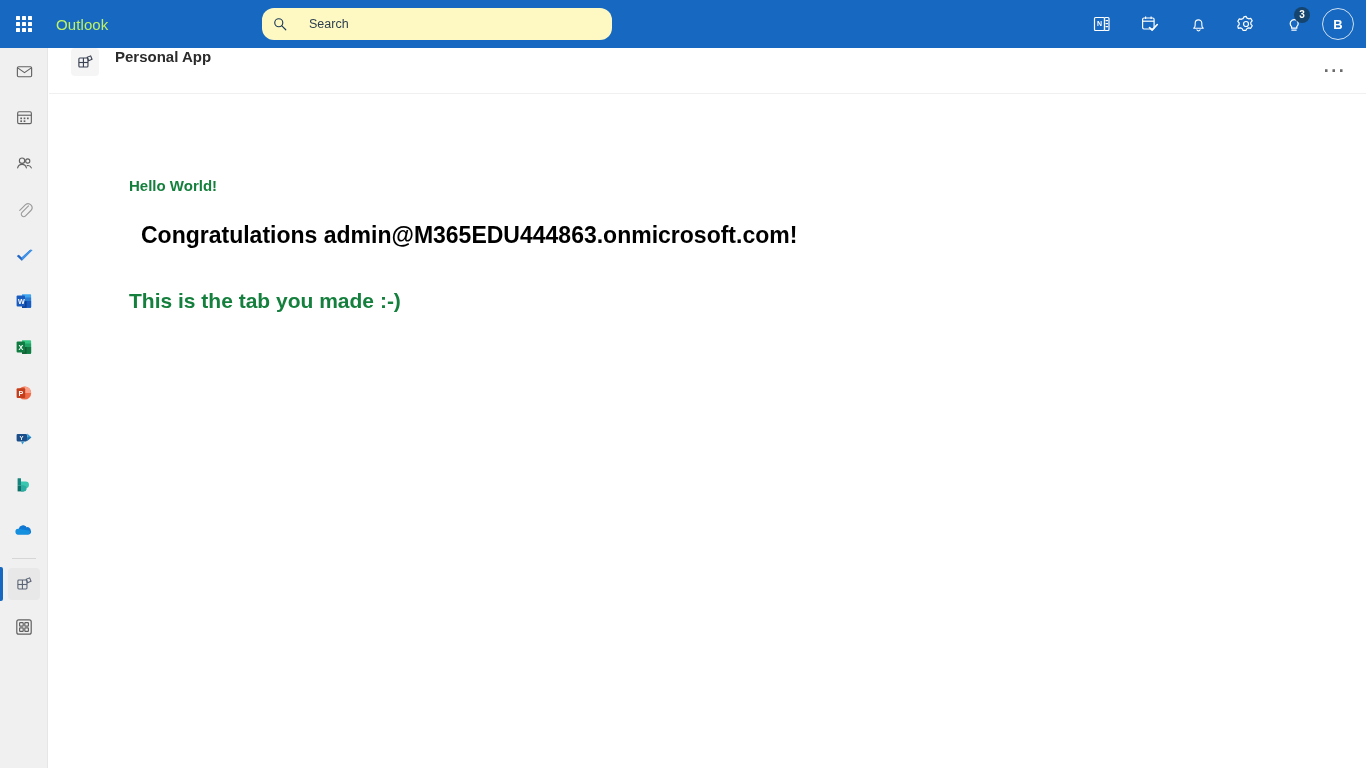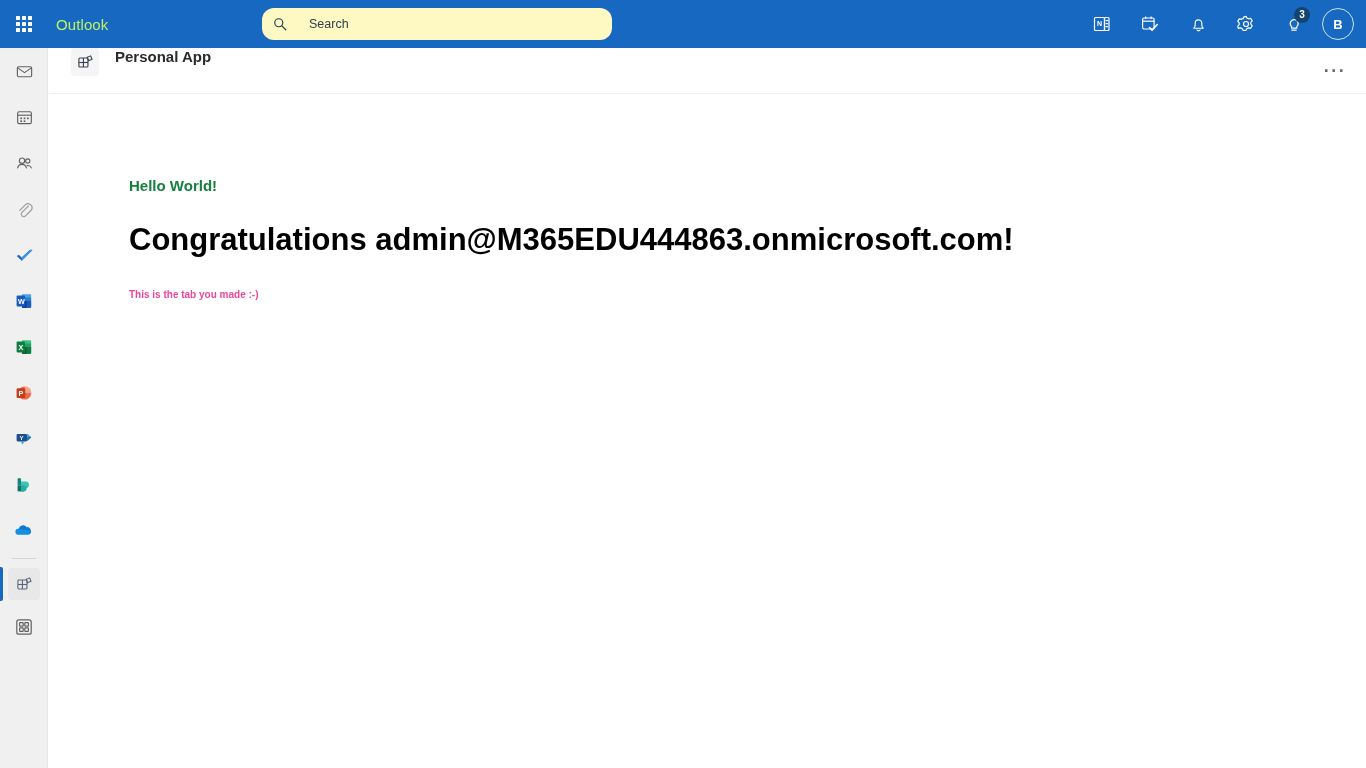--- a/index.html
+++ b/index.html
@@ -170,27 +170,27 @@
     position: absolute; top: 95px; left: 49px;
     width: 1317px; height: 673px;
     background: #ffffff;
   }
   .greeting {
     position: absolute; left: 80px; top: 82px;
     font-size: 15px; font-weight: bold; color: #15803d;
     white-space: nowrap;
   }
   .congrats {
-    position: absolute; left: 80px; top: 127px;
-    font-size: 31px; font-weight: bold; color: #000000;
+    position: absolute; left: 92px; top: 127px;
+    font-size: 23px; font-weight: bold; color: #000000;
     white-space: nowrap;
   }
   .subtext {
     position: absolute; left: 80px; top: 194px;
-    font-size: 10px; font-weight: bold; color: #ec4899;
+    font-size: 21px; font-weight: bold; color: #15803d;
     white-space: nowrap;
   }
 </style>
 </head>
 <body>
 
 <div class="topbar">
 
   <div class="waffle">
     <div class="waffle-grid">

